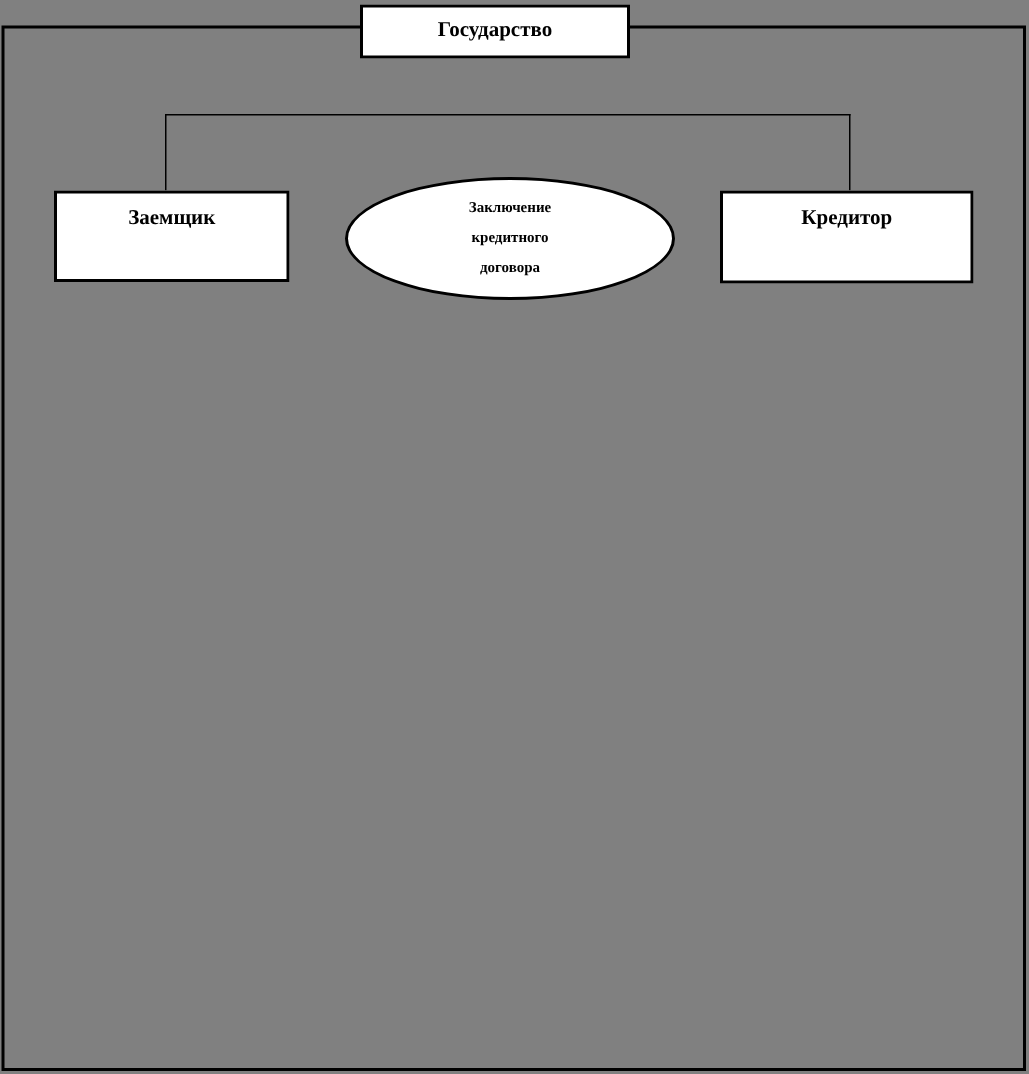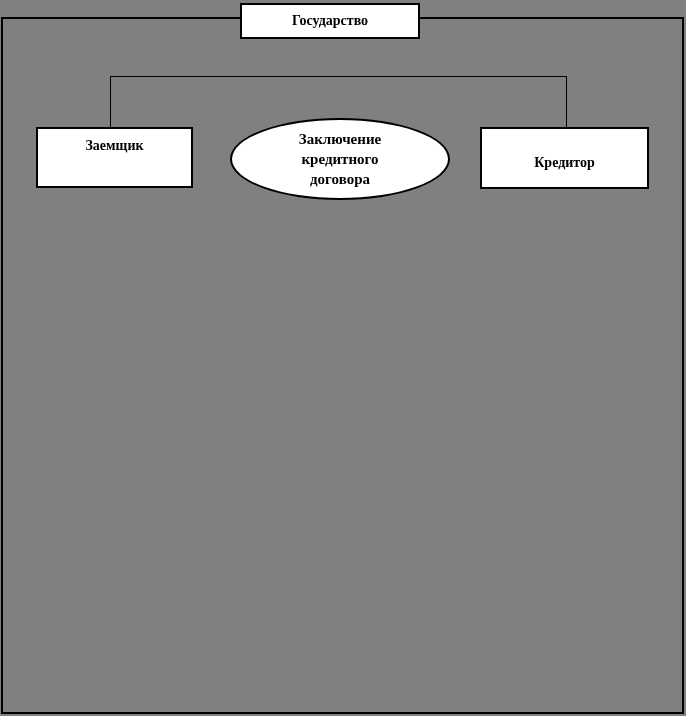--- a/index.html
+++ b/index.html
@@ -64,38 +64,38 @@
     height: 61px;
     align-items: flex-start;
     padding-top: 9px;
   }
   .node-creditor {
     left: 480px;
     top: 127px;
     width: 169px;
     height: 62px;
     align-items: flex-start;
-    padding-top: 26px;
+    padding-top: 9px;
   }
   .node-ellipse {
     position: absolute;
     left: 230px;
     top: 118px;
     width: 220px;
     height: 82px;
     background: #ffffff;
     border: 2px solid #000000;
     border-radius: 50%;
     box-sizing: border-box;
     display: flex;
     flex-direction: column;
     justify-content: center;
     align-items: center;
     font-weight: bold;
-    font-size: 15px;
+    font-size: 10px;
     line-height: 20px;
     text-align: center;
   }
 </style>
 </head>
 <body>
 
 <div class="canvas">
 
   <div class="outer-border"></div>

